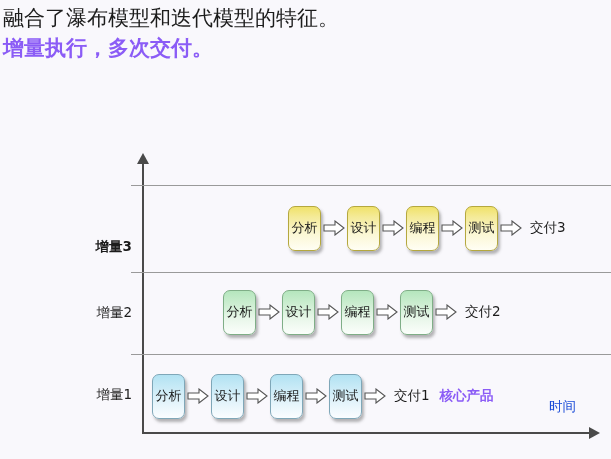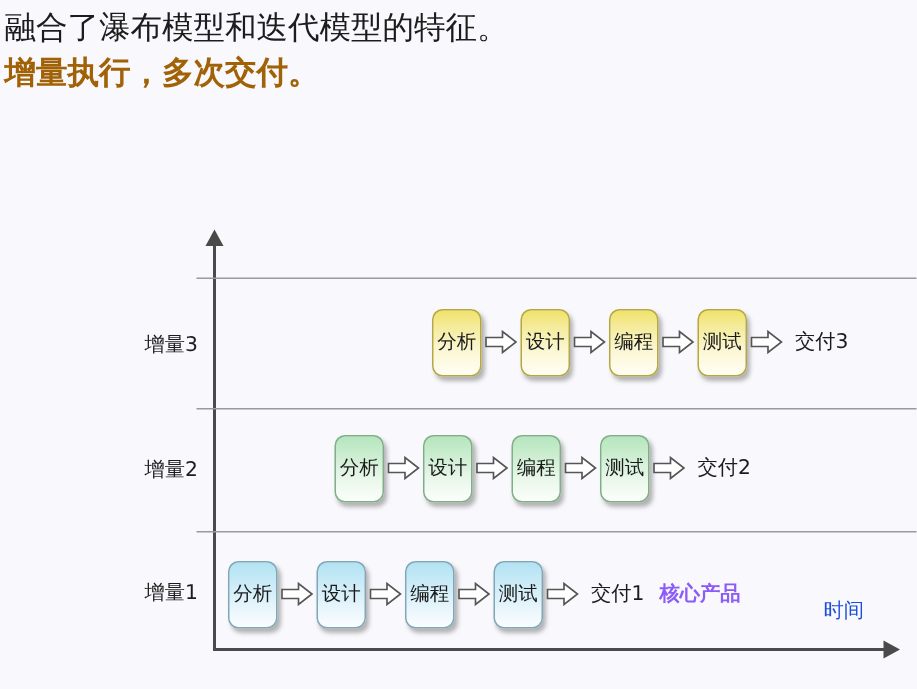--- a/index.html
+++ b/index.html
@@ -26,21 +26,21 @@
   }
   .text-line {
     font-size: 21px;
     line-height: 30px;
     color: #1c1c1c;
     white-space: nowrap;
     letter-spacing: 0px;
   }
   .text-line .seg-black { color: #1c1c1c; }
   .text-line .seg-blue  { color: #3a46df; font-weight: bold; }
-  .text-line .seg-red   { color: #a16207; font-weight: bold; text-align: center; }
+  .text-line .seg-red   { color: #8b5cf6; font-weight: bold; text-align: center; }
   .axis-v {
     position: absolute;
     left: 142px;
     top: 162px;
     width: 2px;
     height: 272px;
     background: #4a4a4a;
   }
   .axis-v-head {
     position: absolute;
@@ -171,21 +171,21 @@
 
   <div class="axis-v"></div>
   <div class="axis-v-head"></div>
   <div class="axis-h"></div>
   <div class="axis-h-head"></div>
 
   <div class="gridline g1"></div>
   <div class="gridline g2"></div>
   <div class="gridline g3"></div>
 
-  <div class="row-label" style="top:221px;">增量3</div>
+  <div class="row-label" style="top:238px;font-weight:bold;">增量3</div>
   <div class="row-label" style="top:304px;">增量2</div>
   <div class="row-label" style="top:386px;">增量1</div>
 
   <div class="flow-row" style="left:288px; top:204px;">
     <div class="pbox yellow">分析</div>
     <div class="arrow">
       <svg width="22" height="16" viewBox="0 0 22 16">
           <path d="M1 5 H12 V1 L21 8 L12 15 V11 H1 Z" fill="#ffffff" stroke="#555" stroke-width="1.1"></path>
         </svg>
     </div>

